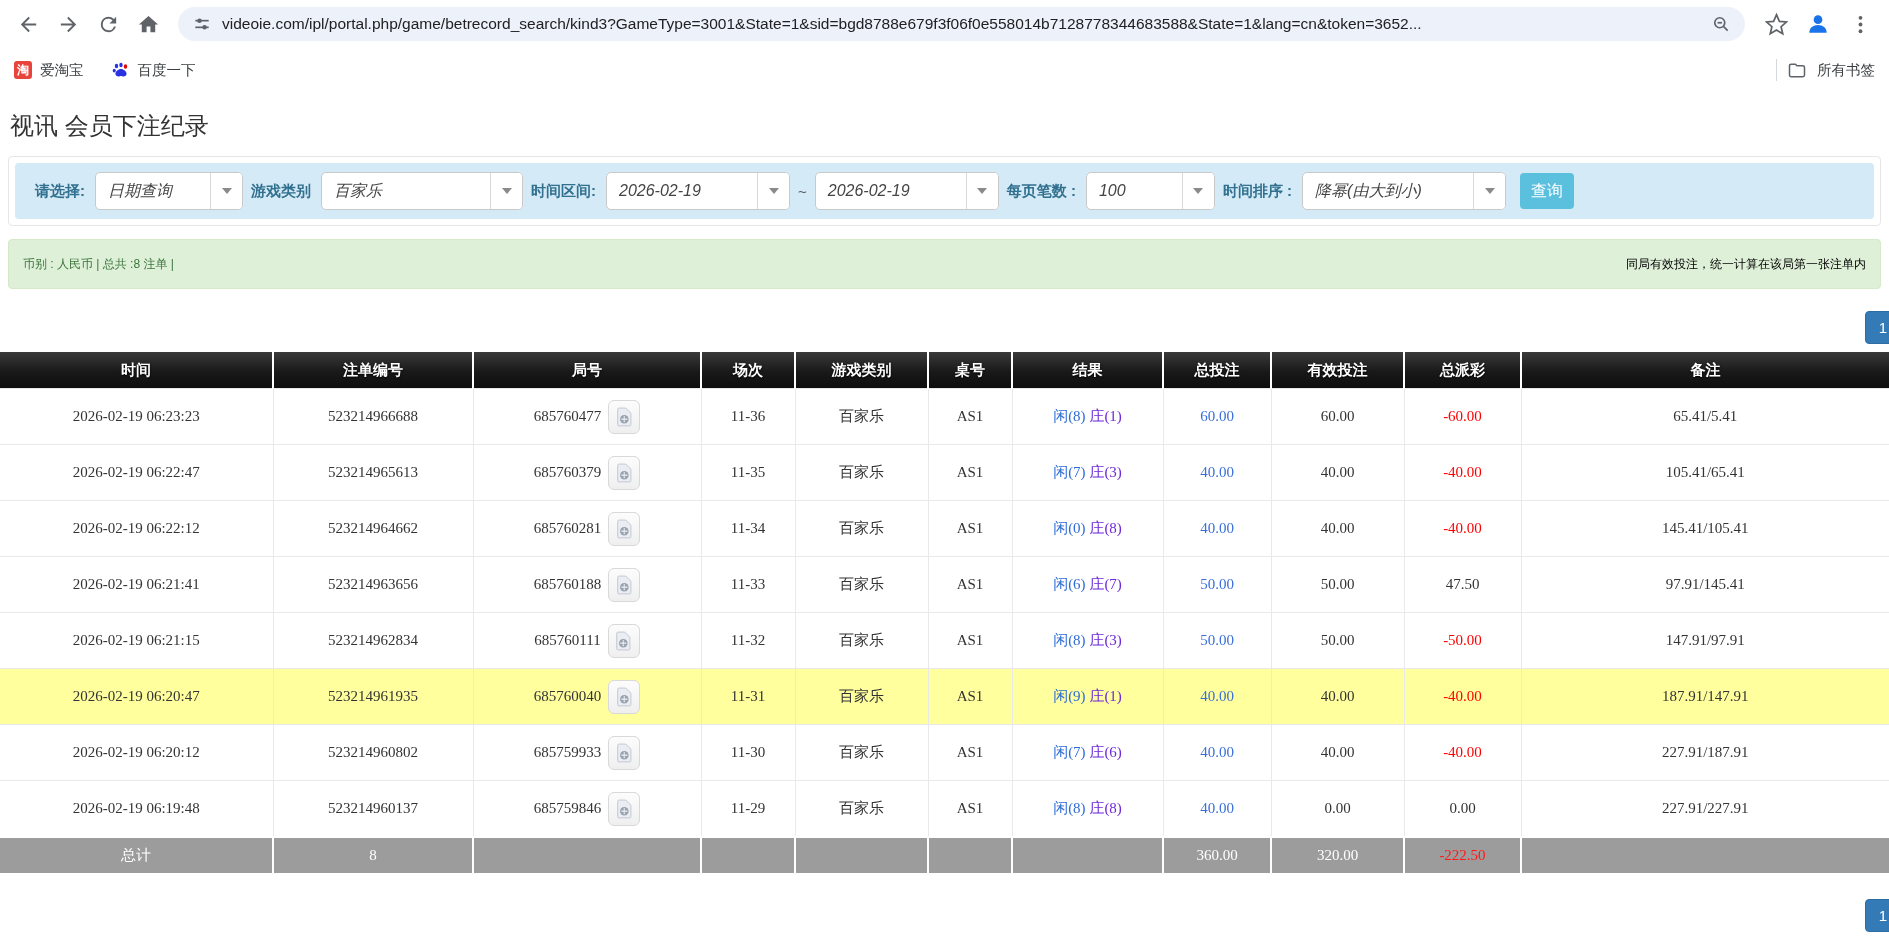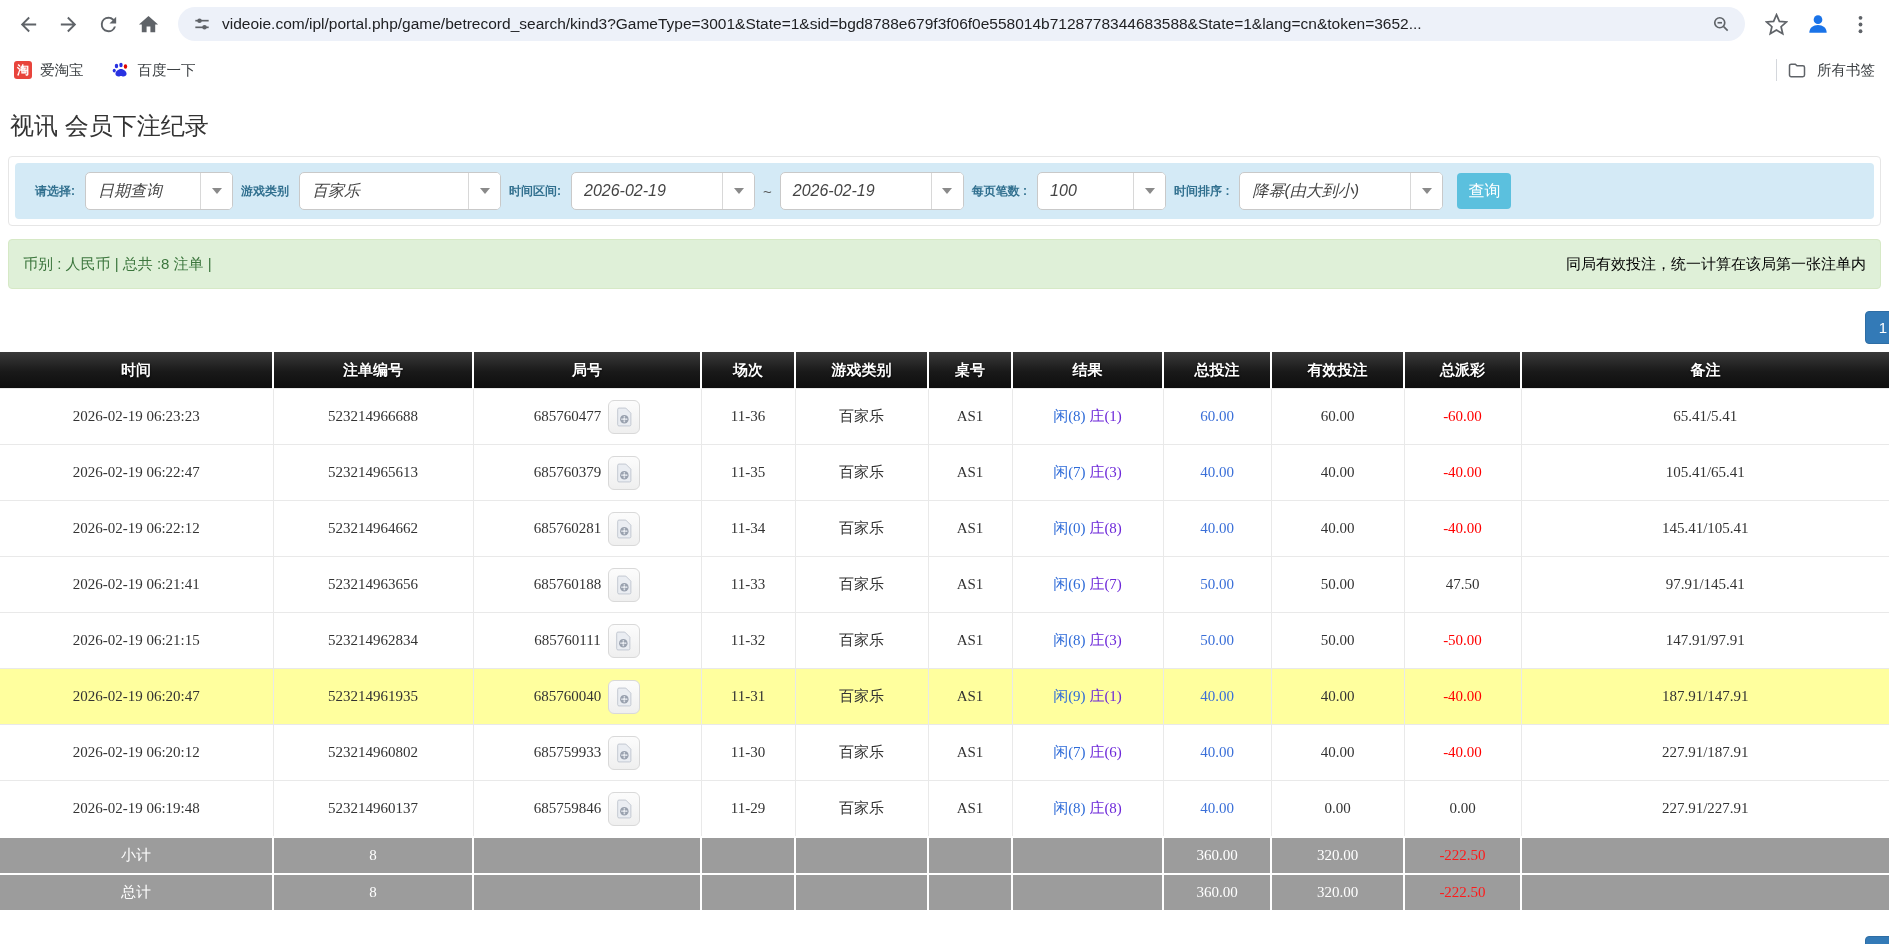--- a/index.html
+++ b/index.html
@@ -25,32 +25,32 @@
   .bm-right{margin-left:auto;display:flex;align-items:center;gap:10px;white-space:nowrap;}
   .bm-divider{width:1px;height:22px;background:#d4d7dc;}
   .bm-right svg{width:20px;height:20px;}
 
   
   .content{padding:0;}
   .page-title{font-size:24px;color:#333;margin:18px 10px 14px 10px;font-weight:400;}
 
   .filter-panel{margin:0 8px;border:1px solid #e6e6e6;border-radius:4px;padding:6px;background:#fff;}
   .filter-bar{background:#d4eaf6;border-radius:4px;padding:9px 12px;display:flex;align-items:center;}
-  .f-label{color:#31708f;font-weight:bold;font-size:12px;margin:0 10px 0 8px;white-space:nowrap;}
+  .f-label{color:#31708f;font-weight:bold;font-size:15px;margin:0 10px 0 8px;white-space:nowrap;}
   .tilde{color:#555;margin:0 8px;font-size:15px;}
   .select{display:flex;align-items:stretch;background:#fff;border:1px solid #c9c9c9;border-radius:5px;height:36px;overflow:hidden;flex:0 0 auto;font-style:italic;}
   .select .val{padding:0 12px;font-size:16px;color:#444;display:flex;align-items:center;white-space:nowrap;flex:1;}
   .select .arrow{width:31px;border-left:1px solid #d8d8d8;display:flex;align-items:center;justify-content:center;background:#fff;}
   .tri{width:0;height:0;border-left:5px solid transparent;border-right:5px solid transparent;border-top:6px solid #8a8a8a;}
   .w-query{width:146px}.w-game{width:200px}.w-date{width:182px}.w-size{width:127px}.w-sort{width:202px}
   .search-btn{background:#5bc0de;color:#fff;border:none;border-radius:4px;height:36px;width:54px;
     font-size:16px;margin-left:14px;cursor:pointer;}
 
   .summary-bar{margin:13px 8px 0 8px;background:#dff0d8;border:1px solid #d6e9c6;border-radius:4px;height:48px;
-    display:flex;align-items:center;justify-content:space-between;padding:0 14px;font-size:15px;gap:28px;}
+    display:flex;align-items:center;justify-content:space-between;padding:0 14px;font-size:12px;gap:28px;}
   .summary-left{color:#3c763d;}
   .summary-right{color:#000000;}
 
   .pager{display:flex;justify-content:flex-end;}
   .pager-top{margin-top:22px;}
   .pager-bottom{margin-top:24px;}
   .page-btn{background:#337ab7;border:1px solid #2e6da4;color:#fff;width:34px;height:31px;border-radius:4px;
     display:flex;align-items:center;justify-content:center;font-size:15px;margin-right:-12px;cursor:pointer;}
 
   table.bets{width:100%;border-collapse:collapse;margin-top:8px;table-layout:fixed;font-size:15px;color:#333;font-family:Liberation Serif, serif;}
@@ -453,45 +453,32 @@
             <td>AS1</td>
             <td><span class="res-player">闲(8)</span> <span class="res-banker">庄(8)</span></td>
             <td><a class="bet-link">40.00</a></td>
             <td>0.00</td>
             <td>0.00</td>
             <td>227.91/227.91</td>
           </tr>
         </tbody>
       <tfoot id="foot-rows">
           <tr class="sum-row">
-            <td>小计</td>
+            <td>总计</td>
             <td>8</td>
             <td></td>
             <td></td>
             <td></td>
             <td></td>
             <td></td>
             <td>360.00</td>
             <td>320.00</td>
             <td class="neg">-222.50</td>
             <td></td>
           </tr>
-          <tr class="sum-row">
-            <td>总计</td>
-            <td>8</td>
-            <td></td>
-            <td></td>
-            <td></td>
-            <td></td>
-            <td></td>
-            <td>360.00</td>
-            <td>320.00</td>
-            <td class="neg">-222.50</td>
-            <td></td>
-          </tr>
         </tfoot>
     </table>
 
     <div class="pager pager-bottom">
       <div class="page-btn">1</div>
     </div>
   </div>
 </div>
 
 </body></html>

